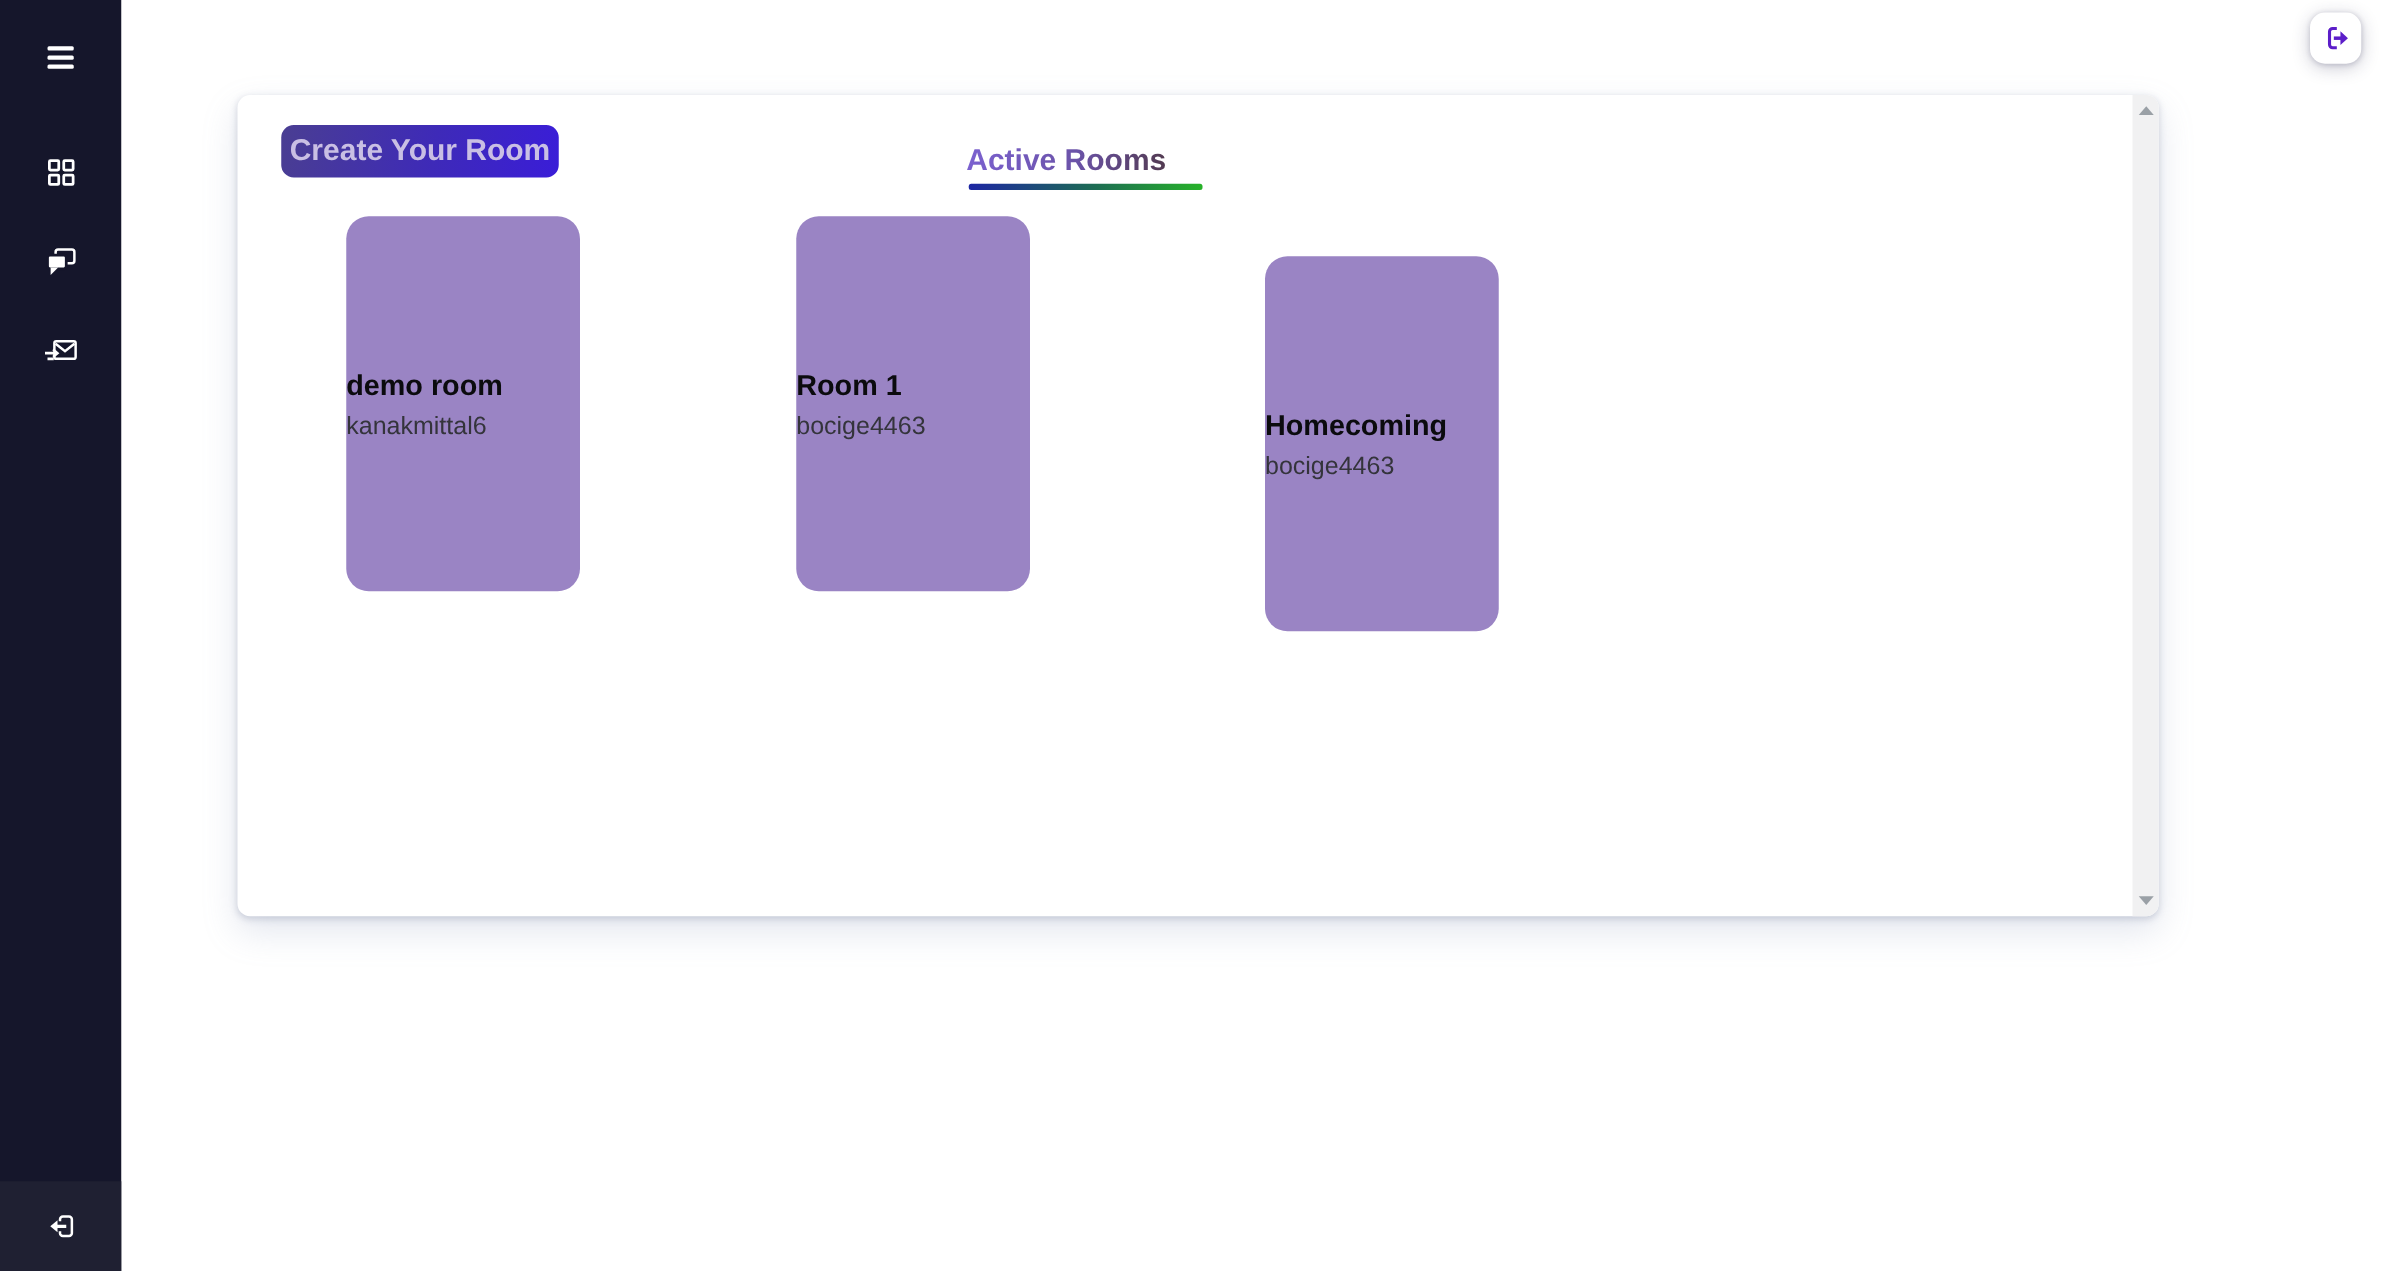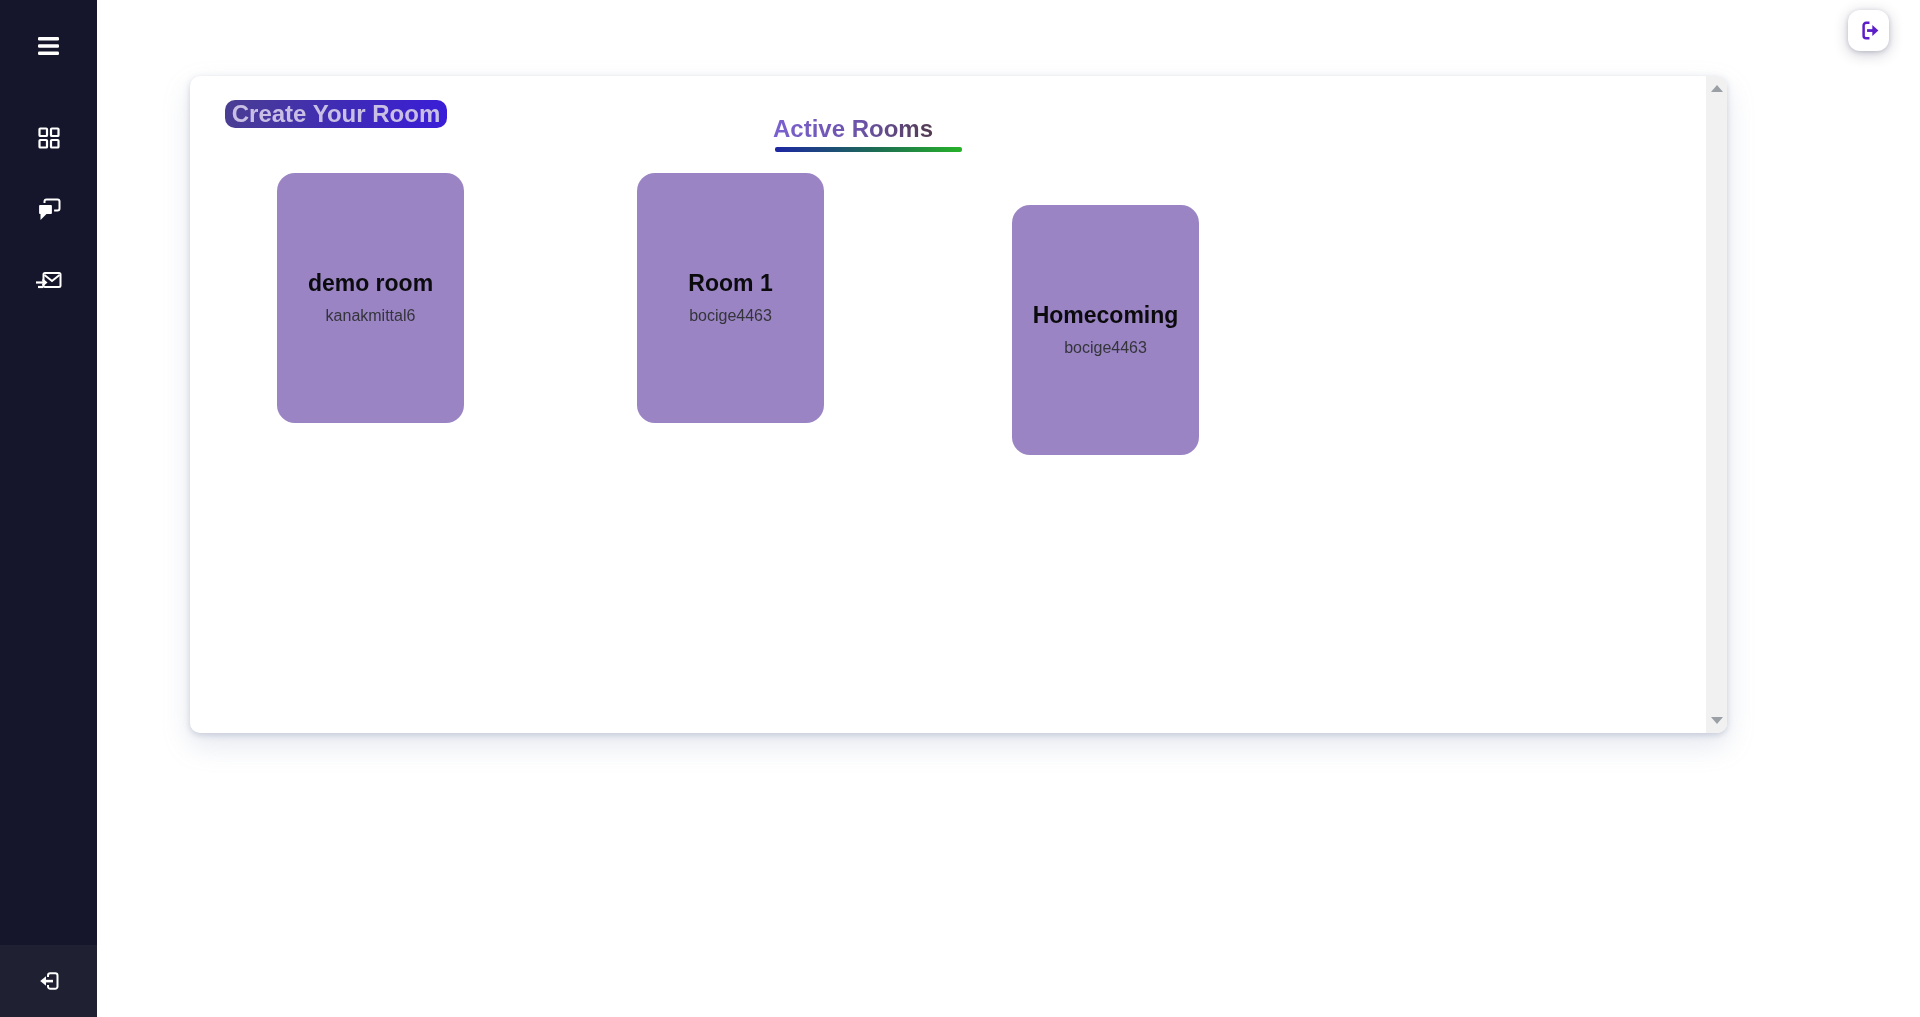--- a/index.html
+++ b/index.html
@@ -22,44 +22,44 @@
   .signout-fab { position:absolute; left:1848px; top:10px; width:41px; height:41px;
                  background:#ffffff; border:none; border-radius:12px; cursor:pointer;
                  display:flex; align-items:center; justify-content:center;
                  box-shadow:0 3px 14px rgba(40,40,80,.25), 0 1px 4px rgba(40,40,80,.18); }
 
   
   .panel { position:absolute; left:190px; top:76px; width:1537px; height:657px;
            background:#ffffff; border-radius:10px;
            box-shadow:0 2px 6px rgba(100,110,145,.28), 0 12px 28px rgba(130,145,180,.22); }
 
-  .create-btn { position:absolute; left:35px; top:24px; width:222px; height:28px;
+  .create-btn { position:absolute; left:35px; top:24px; width:222px; height:42px;
                 border:none; border-radius:10px; cursor:pointer;
                 background:linear-gradient(100deg, #4a3e92 0%, #3e2ab8 55%, #3a1dd8 100%);
                 color:#c9bfe4; font-family:"Liberation Sans", sans-serif;
                 font-size:24px; font-weight:bold; white-space:nowrap; }
 
   .heading-wrap { position:absolute; left:538px; top:38px; width:250px; text-align:center; }
   .heading { font-size:24px; font-weight:bold; line-height:30px; display:inline-block;
              background:linear-gradient(90deg, #7b61d0 0%, #6b53a8 55%, #523a50 100%);
              -webkit-background-clip:text; background-clip:text;
              -webkit-text-fill-color:transparent; color:#6b53a8; }
   .heading-underline { position:absolute; left:585px; top:71px; width:187px; height:5px;
              border-radius:2px;
              background:linear-gradient(90deg, #1d26a3 0%, #1d6e52 55%, #27b229 100%); }
 
-  .room-card { position:absolute; top:97px; width:187px; height:250px;
+  .room-card { position:absolute; top:97px; width:187px; height:300px;
                background:#9a84c4; border-radius:18px; cursor:pointer;
-               display:flex; flex-direction:column; align-items:center; justify-content:center;
+               display:flex; flex-direction:column; justify-content:center;
                gap:7px; }
   .room-card.c0 { left:87px; }
   .room-card.c1 { left:447px; }
   .room-card.c2 { left:822px;margin-top:32px; }
   .room-title { font-size:23px; font-weight:bold; color:#0b0b0e; line-height:28px; }
-  .room-owner { font-size:16px; color:#34343b; line-height:24px; }
+  .room-owner { font-size:20px; color:#34343b; line-height:24px; }
 
   
   .scrollbar { position:absolute; right:0; top:0; width:21px; height:657px;
                background:#f1f1f2; border-radius:0 10px 10px 0;
                display:flex; flex-direction:column; justify-content:space-between;
                align-items:center; padding:9px 0; }
   .sb-up { width:0; height:0; border-left:6px solid transparent;
            border-right:6px solid transparent; border-bottom:7px solid #9aa0a6; cursor:pointer; }
   .sb-down { width:0; height:0; border-left:6px solid transparent;
              border-right:6px solid transparent; border-top:7px solid #9aa0a6; cursor:pointer; }

